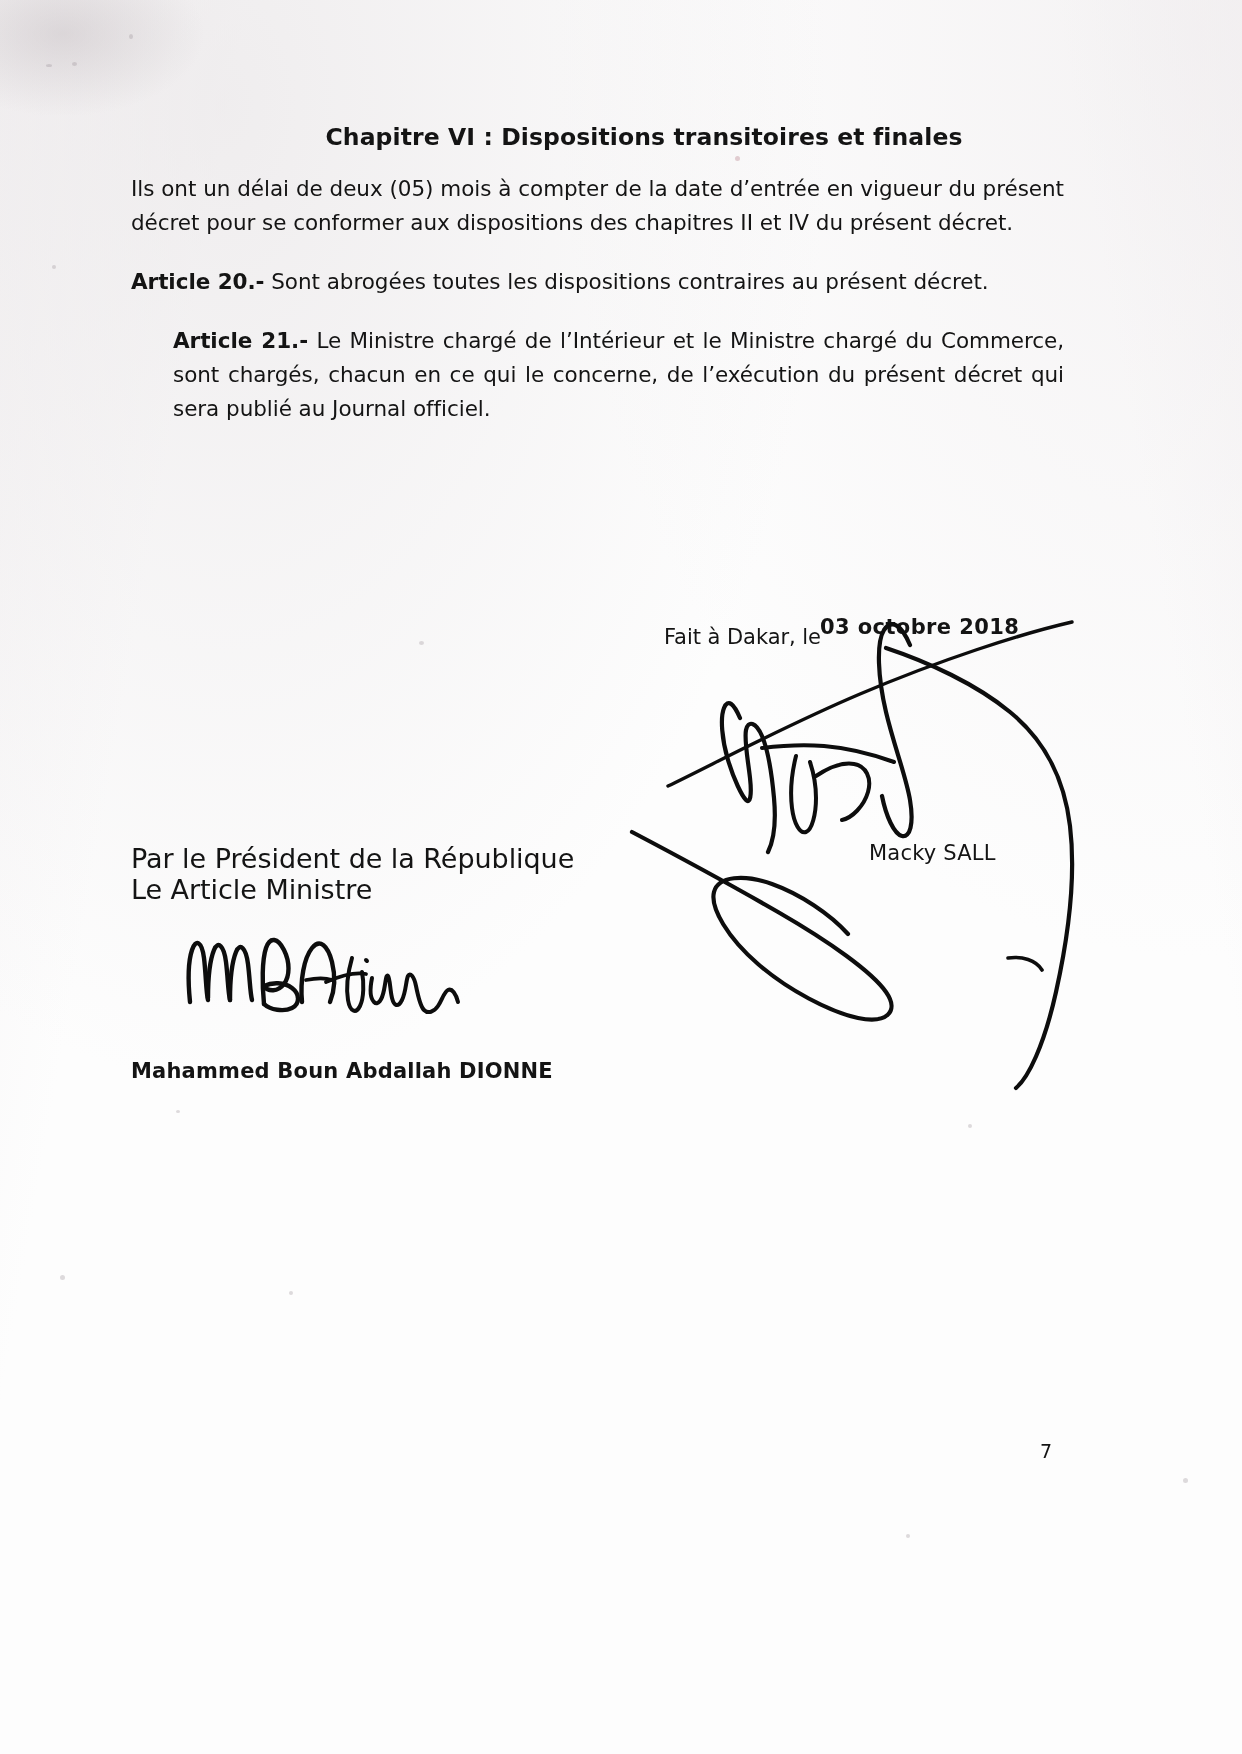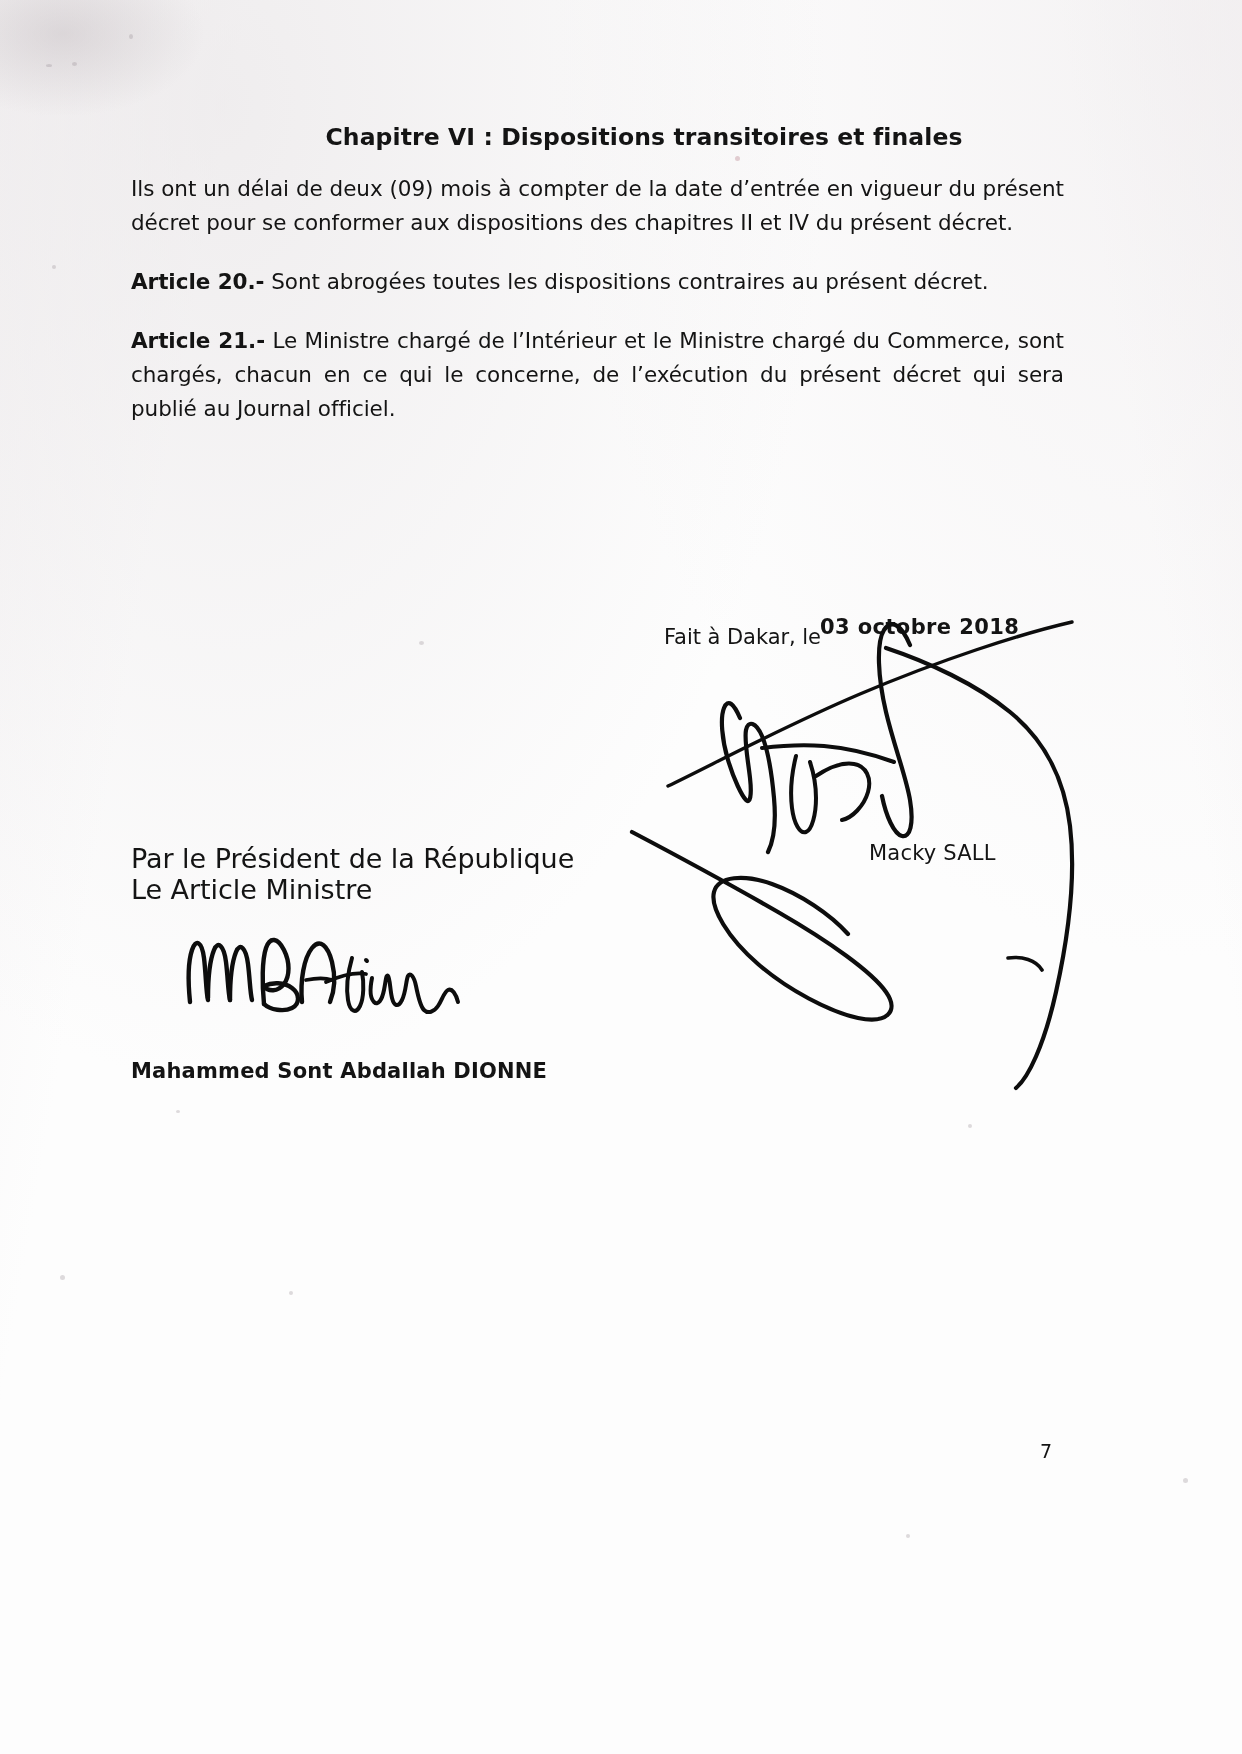--- a/index.html
+++ b/index.html
@@ -62,21 +62,21 @@
     width: 933px;
   }
   p.para {
     margin: 0 0 25px 0;
     font-size: 21.5px;
     line-height: 34px;
     text-align: justify;
     text-justify: inter-word;
     letter-spacing: -0.05px;
   }
-  p.para:last-child { margin-bottom: 0; }
+  p.para:last-child { margin-bottom: 0; margin-left: 42px; }
   .art-label { font-weight: bold; }
 
   
   .date-line {
     position: absolute;
     left: 820px;
     top: 572px;
     font-size: 21px;
     font-weight: bold;
     letter-spacing: 0.4px;
@@ -163,21 +163,21 @@
   <div class="scan-speck" style="left:968px;top:1124px;width:4px;height:4px;"></div>
   <div class="scan-speck" style="left:1183px;top:1478px;width:5px;height:5px;"></div>
   <div class="scan-speck" style="left:906px;top:1534px;width:4px;height:4px;"></div>
   <div class="scan-speck" style="left:176px;top:1110px;width:4px;height:3px;"></div>
 
   <h1 class="chapter-title">Chapitre VI : Dispositions transitoires et finales</h1>
 
   <div class="body-col">
 
 
-    <p class="para"><span>Ils ont un délai de deux (09) mois à compter de la date d’entrée en vigueur du présent décret pour se conformer aux dispositions des chapitres II et IV du présent décret.</span></p>
+    <p class="para"><span>Ils ont un délai de deux (05) mois à compter de la date d’entrée en vigueur du présent décret pour se conformer aux dispositions des chapitres II et IV du présent décret.</span></p>
 
     <p class="para"><span class="art-label">Article 20.-</span><span> Sont abrogées toutes les dispositions contraires au présent décret.</span></p>
 
     <p class="para"><span class="art-label">Article 21.-</span><span> Le Ministre chargé de l’Intérieur et le Ministre chargé du Commerce, sont chargés, chacun en ce qui le concerne, de l’exécution du présent décret qui sera publié au Journal officiel.</span></p>
 
   </div>
 
   <div class="date-line">03 octobre 2018</div>
 
   <div class="fait-line">Fait à Dakar, le</div>
@@ -208,17 +208,17 @@
     <path d="M84 74 C82 54, 82 30, 86 18 C90 6, 98 8, 104 20 C110 32, 110 46, 104 54 C98 62, 88 62, 84 56" stroke-width="4.4"></path>
     <path d="M84 56 C92 52, 104 52, 112 58 C120 64, 120 74, 112 78 C104 82, 90 80, 84 74" stroke-width="4.4"></path>
     <path d="M122 72 C120 50, 124 28, 132 18 C140 8, 148 16, 152 32 C156 48, 154 62, 150 72" stroke-width="4.4"></path>
     <path d="M126 50 C136 48, 146 48, 152 50" stroke-width="3.8"></path>
     <path d="M146 52 C160 46, 176 42, 186 44" stroke-width="3.8"></path>
     <path d="M172 28 C168 42, 166 58, 168 70 C170 82, 176 84, 180 76 C184 68, 184 52, 182 42" stroke-width="4"></path>
     <path d="M186 30 L187 31" stroke-width="4"></path>
     <path d="M192 48 C190 58, 190 68, 194 72 C198 76, 202 70, 204 60 C206 50, 206 44, 208 46 C210 48, 210 60, 212 68 C214 76, 218 78, 222 70 C226 62, 226 50, 228 46 C230 42, 234 46, 236 56 C238 66, 240 76, 244 80 C248 84, 254 82, 258 76 C262 70, 264 62, 268 60 C272 58, 276 64, 278 72" stroke-width="4"></path>
   </svg>
 
-  <div class="pm-name">Mahammed Sont Abdallah DIONNE</div>
+  <div class="pm-name">Mahammed Boun Abdallah DIONNE</div>
 
   <div class="page-number">7</div>
 
 </div>
 
 </body></html>

